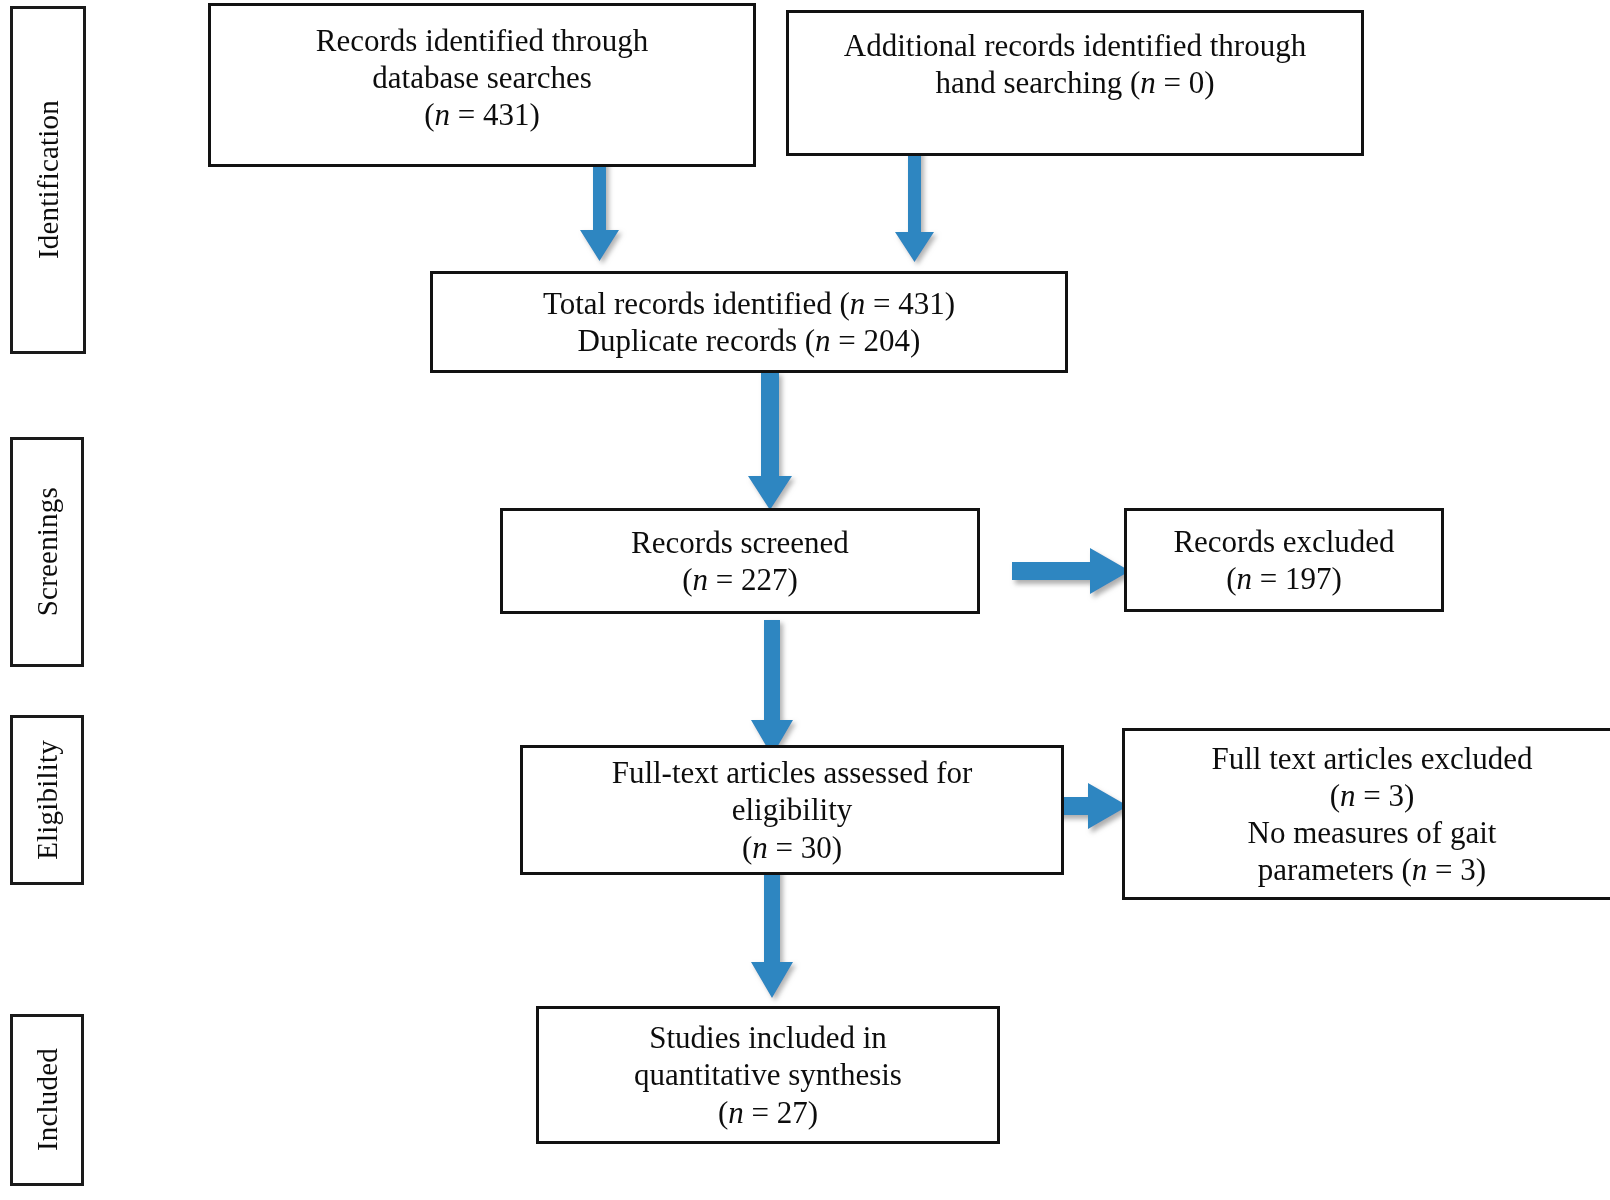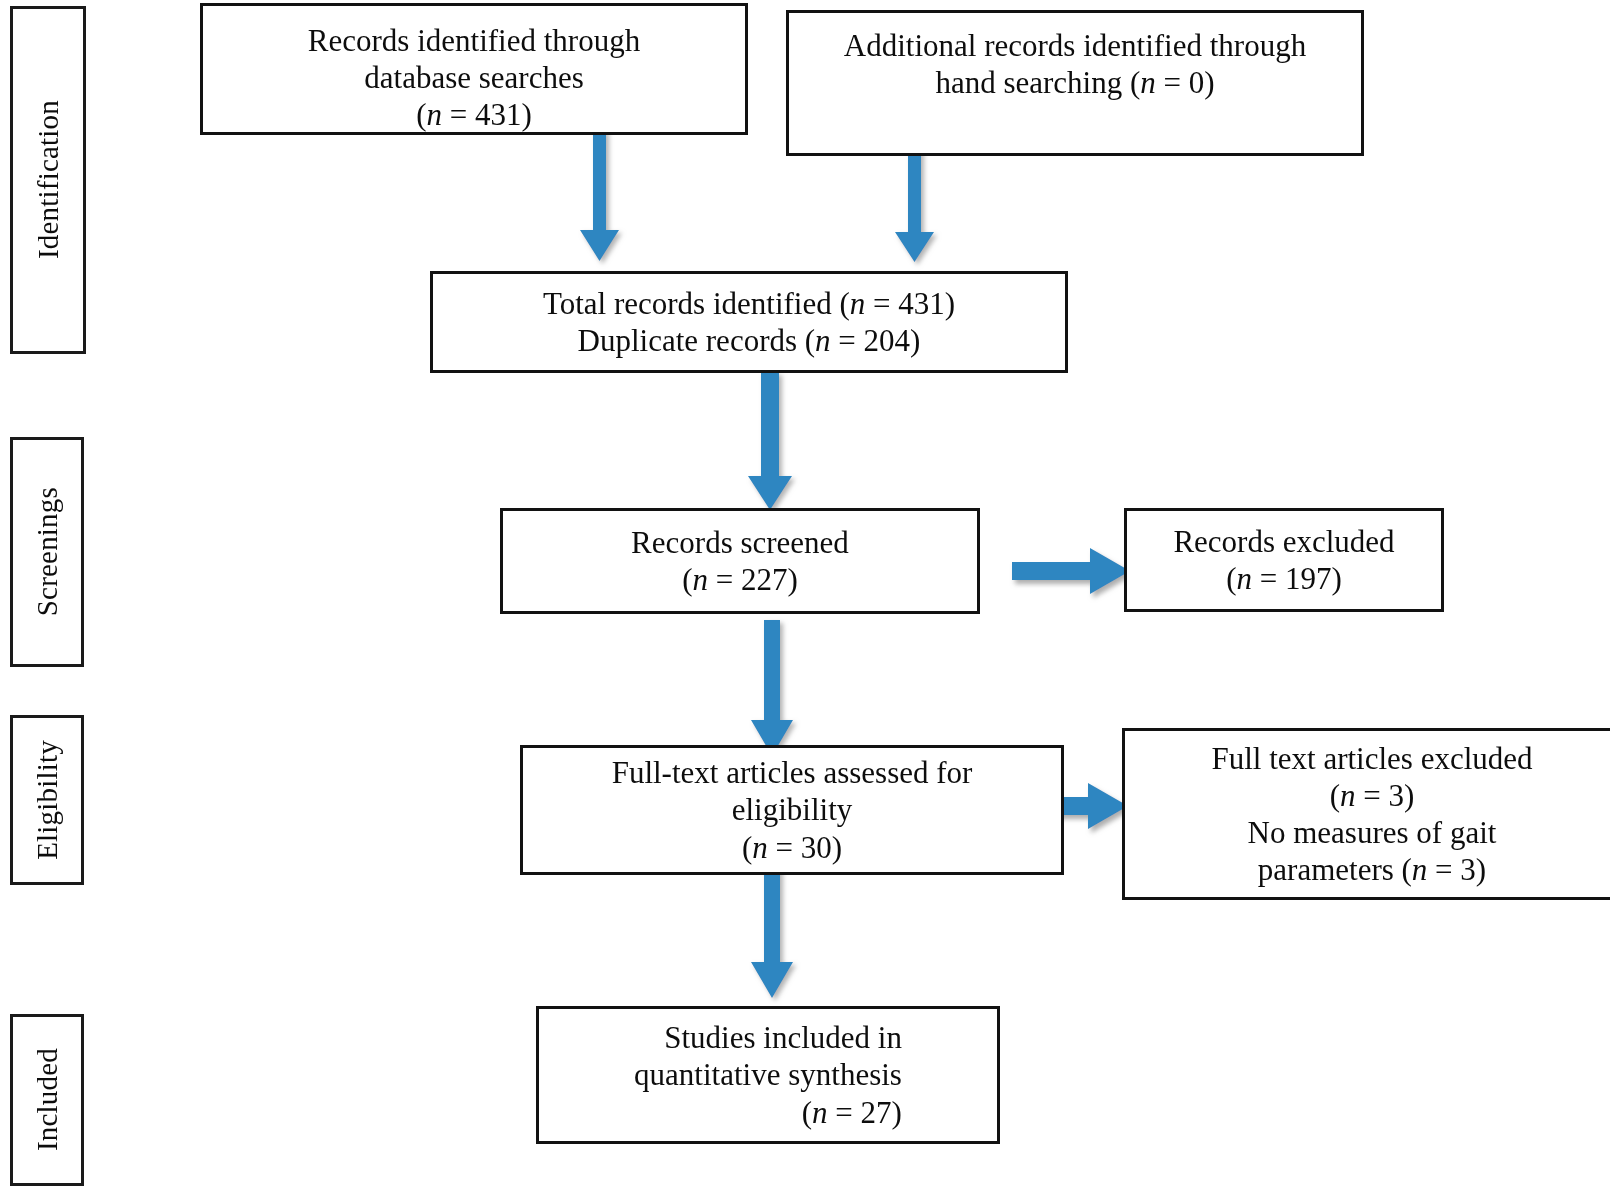--- a/index.html
+++ b/index.html
@@ -168,21 +168,21 @@
         <filter id="sh7" x="-60%" y="-60%" width="240%" height="240%">
           <feDropShadow dx="3" dy="3" stdDeviation="2.5" flood-color="#999999" flood-opacity="0.75"></feDropShadow>
         </filter>
       </defs>
       <g filter="url(#sh7)">
         <path d="M16,0 L32,0 L32,94 L45,94 L24,130 L3,94 L16,94 Z" fill="#2E86C1"></path>
       </g>
     </svg>
   </div>
 
-  <div class="flow-box" style="left:200px; top:3px; width:548px; height:132px;">
+  <div class="flow-box" style="left:208px; top:3px; width:548px; height:164px;">
     <div class="flow-text" style="padding-top:16px;">Records identified through<br>database searches<br>(<i>n</i> = 431)</div>
   </div>
 
   <div class="flow-box" style="left:786px; top:10px; width:578px; height:146px;">
     <div class="flow-text" style="padding-top:14px;">Additional records identified through<br>hand searching (<i>n</i> = 0)</div>
   </div>
 
   <div class="flow-box center-v" style="left:430px; top:271px; width:638px; height:102px;">
     <div class="flow-text">Total records identified (<i>n</i> = 431)<br>Duplicate records (<i>n</i> = 204)</div>
   </div>
@@ -196,17 +196,17 @@
   </div>
 
   <div class="flow-box center-v" style="left:520px; top:745px; width:544px; height:130px;">
     <div class="flow-text">Full-text articles assessed for<br>eligibility<br>(<i>n</i> = 30)</div>
   </div>
 
   <div class="flow-box center-v" style="left:1122px; top:728px; width:500px; height:172px;">
     <div class="flow-text">Full text articles excluded<br>(<i>n</i> = 3)<br>No measures of gait<br>parameters (<i>n</i> = 3)</div>
   </div>
 
-  <div class="flow-box center-v" style="left:536px; top:1006px; width:464px; height:138px;text-align:right;">
+  <div class="flow-box center-v" style="left:536px; top:1006px; width:464px; height:138px;">
     <div class="flow-text">Studies included in<br>quantitative synthesis<br>(<i>n</i> = 27)</div>
   </div>
 
 </div>
 
 </body></html>

